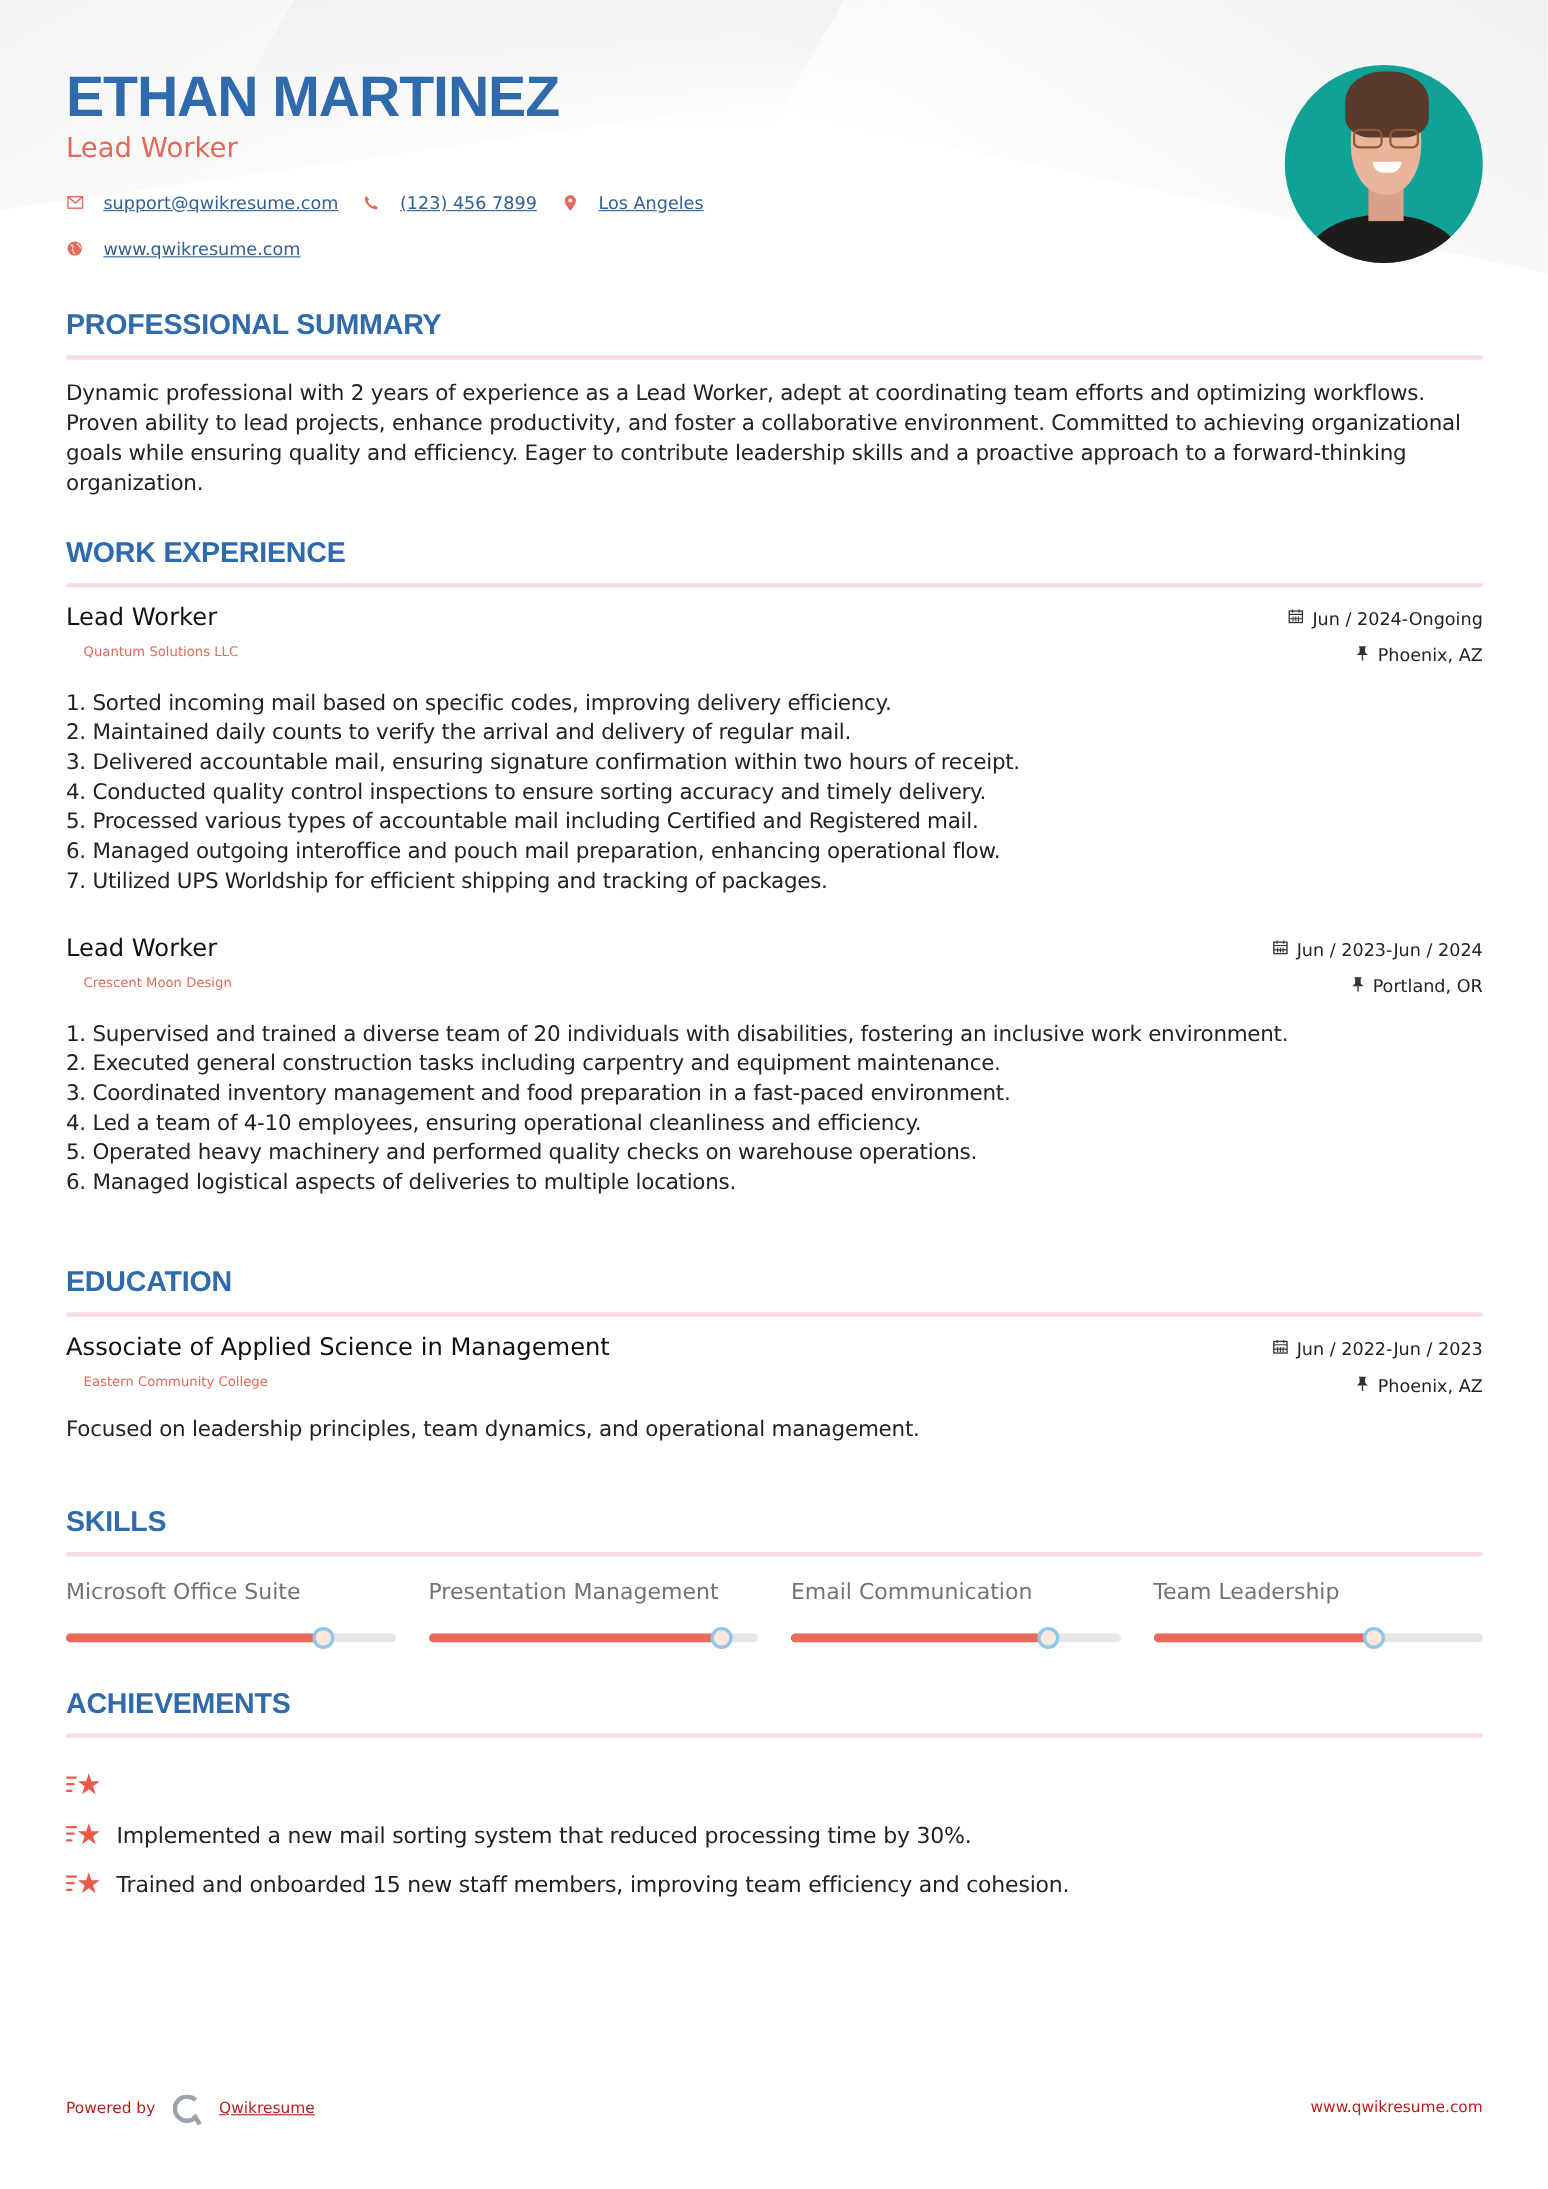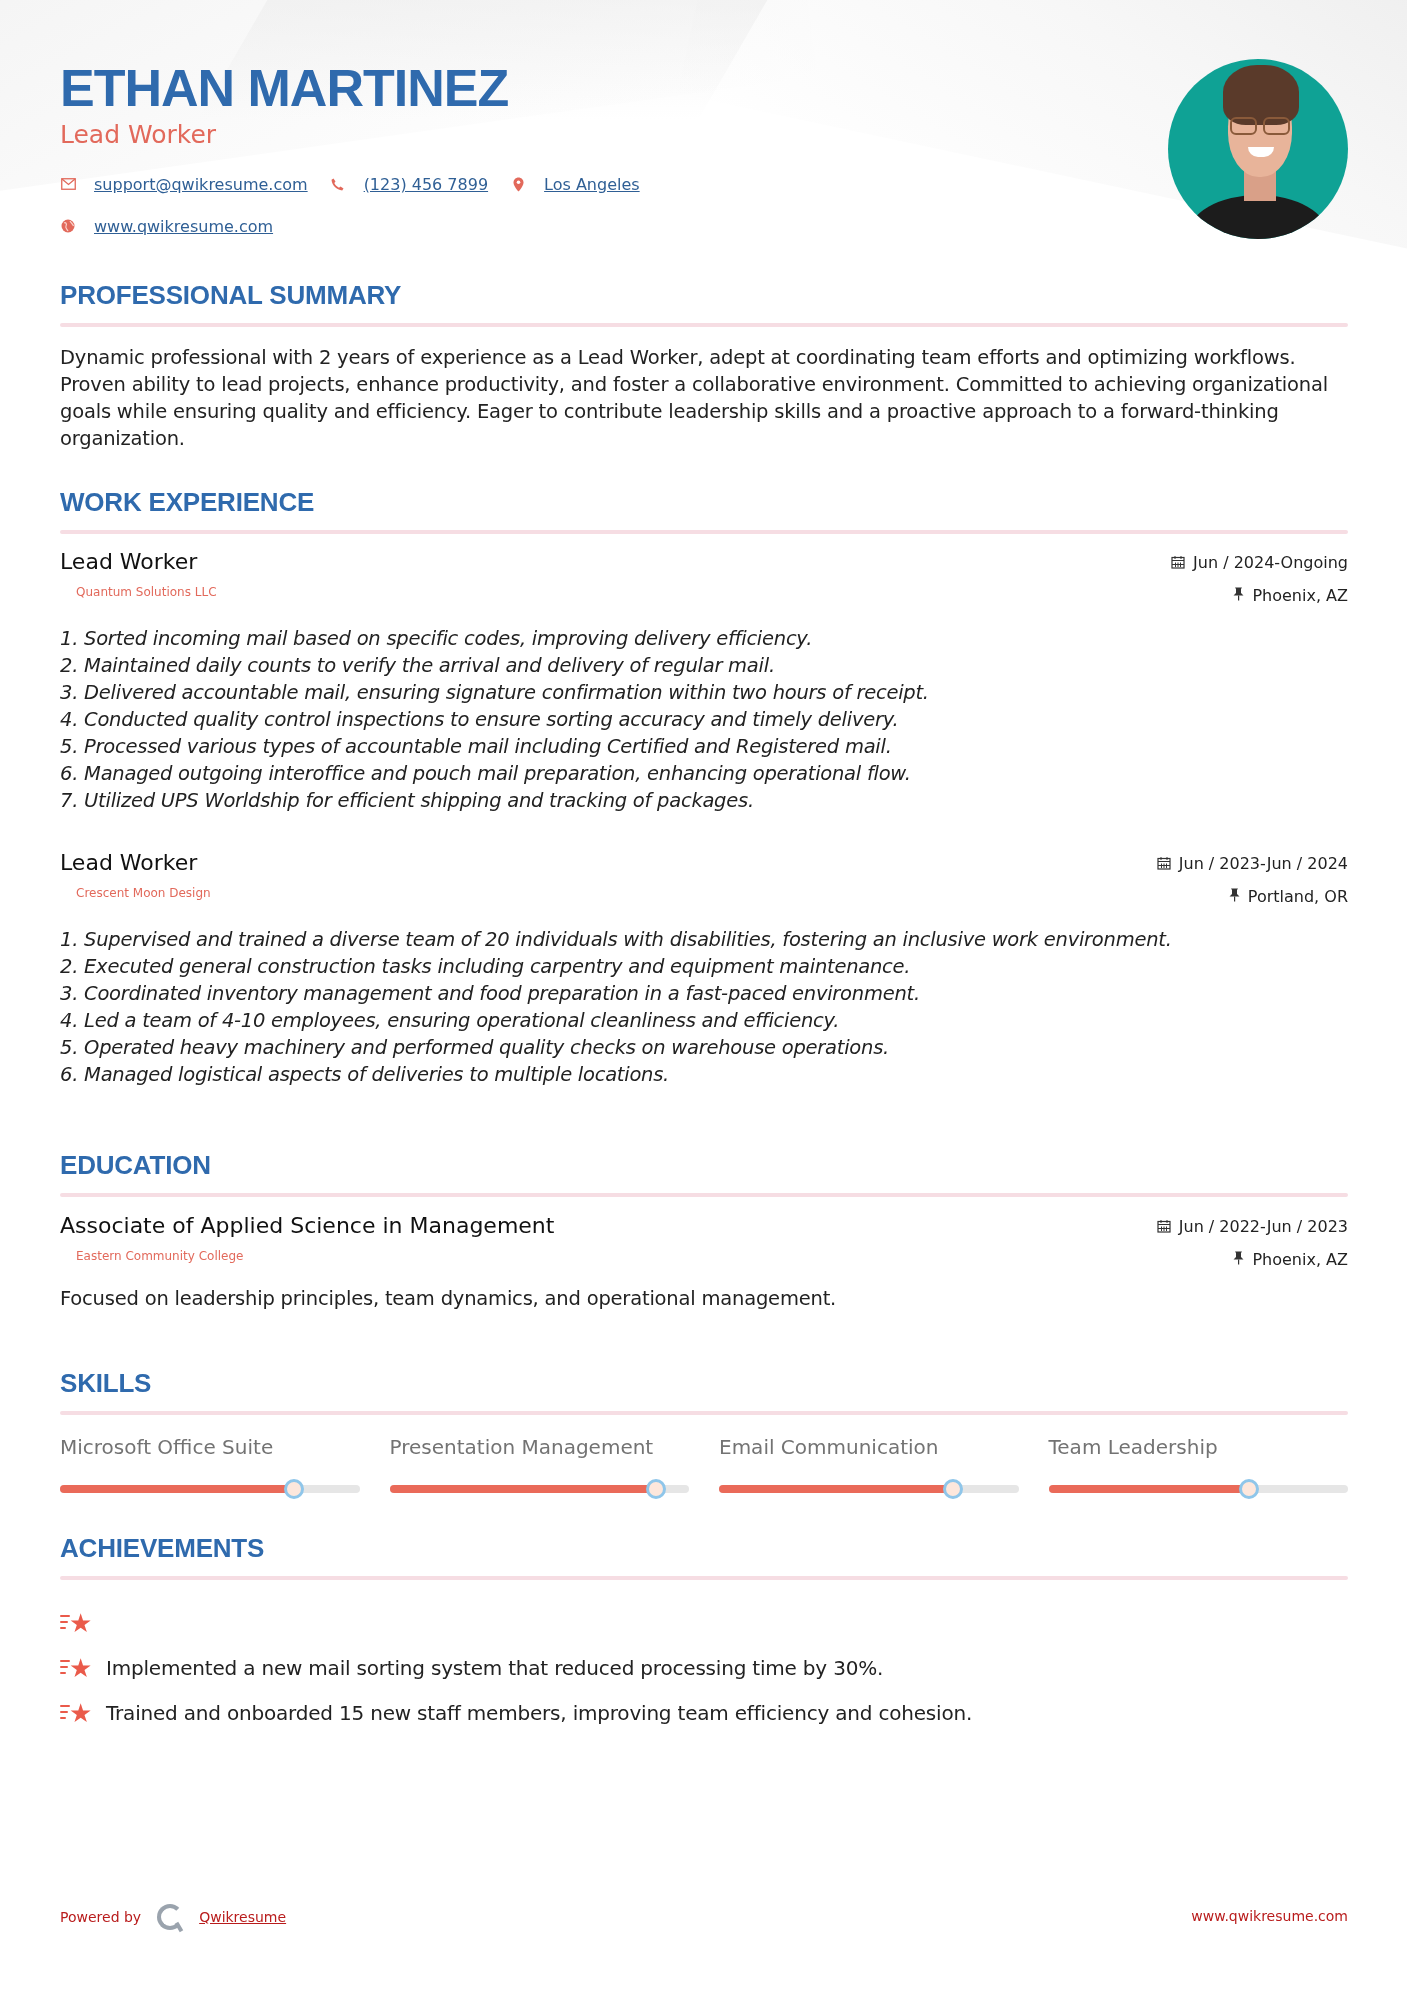--- a/index.html
+++ b/index.html
@@ -33,25 +33,25 @@
 
   .section { position: absolute; left: 0; width: 1288px; }
   .sec-title { font-family: "Liberation Sans", sans-serif; font-weight: 700; font-size: 26px; color: #2f6aad; letter-spacing: -0.2px; }
   .sec-rule { height: 4px; background: #f6dde3; border-radius: 2px; margin-top: 12px; }
 
   .body-text { font-size: 19.5px; line-height: 27px; color: #222; letter-spacing: -0.2px; }
 
   .job { position: absolute; left: 0; width: 1288px; }
   .job-title { position: absolute; left: 0; top: 0; font-size: 22px; color: #111; }
   .job-org { position: absolute; left: 16px; top: 36px; font-size: 12px; color: #e2695b; }
-  .job-date { position: absolute; right: 0; top: 4px; font-size: 16px; color: #222; display: flex; align-items: flex-end; }
+  .job-date { position: absolute; right: 0; top: 4px; font-size: 16px; color: #222; display: flex; align-items: flex-start; }
   .job-loc { position: absolute; right: 0; top: 37px; font-size: 16px; color: #222; display: flex; align-items: center; }
   .meta-icon { display: inline-block; margin-right: 8px; font-size: 14px; color: #333; }
   .job-list { position: absolute; left: 0; top: 76px; list-style: none; }
-  .job-list li { font-size: 19.5px; line-height: 27px; color: #222; letter-spacing: -0.25px; white-space: nowrap; font-style: italic; }
+  .job-list li { font-size: 19.5px; line-height: 27px; color: #222; letter-spacing: -0.25px; white-space: nowrap; }
 
   .skills-grid { display: flex; margin-top: 20px; }
   .skill { width: 300px; margin-right: 30px; }
   .skill:last-child { margin-right: 0; }
   .skill-name { font-size: 20px; color: #737373; height: 27px; white-space: nowrap; }
   .skill-track { position: relative; height: 8px; background: #e6e6e6; border-radius: 4px; margin-top: 23px; }
   .skill-fill { position: absolute; left: 0; top: 0; height: 8px; background: #ea6a59; border-radius: 4px; }
   .skill-knob { position: absolute; top: -6px; width: 20px; height: 20px; margin-left: -10px; border-radius: 50%; border: 3px solid #8fc6ea; background: #fde7dc; }
 
   .ach-list { list-style: none; margin-top: 20px; }

